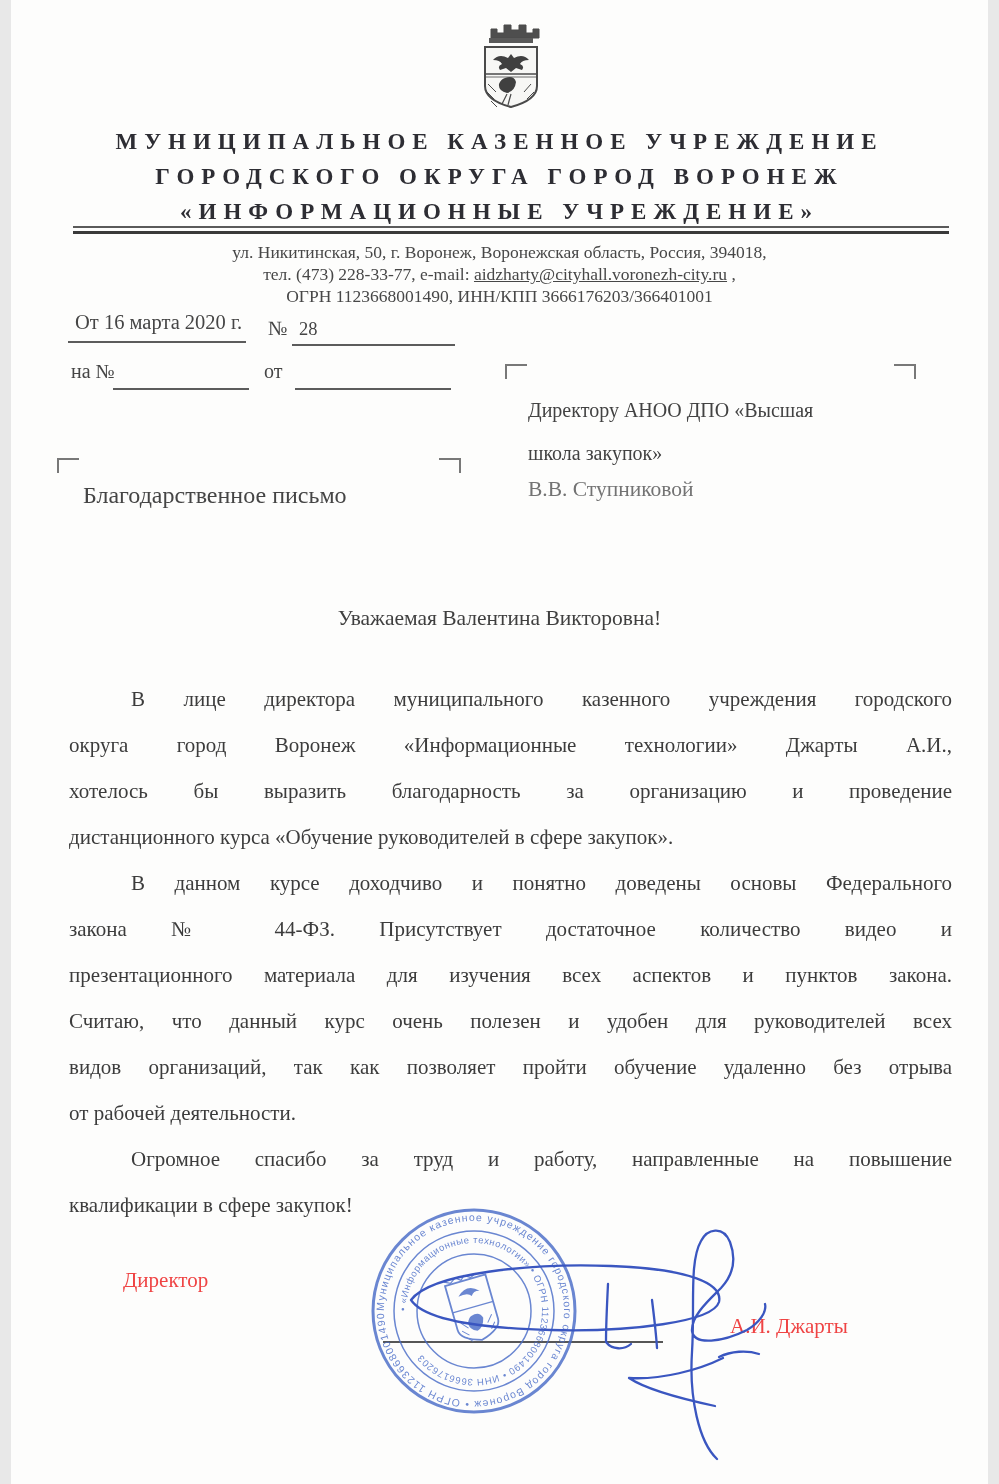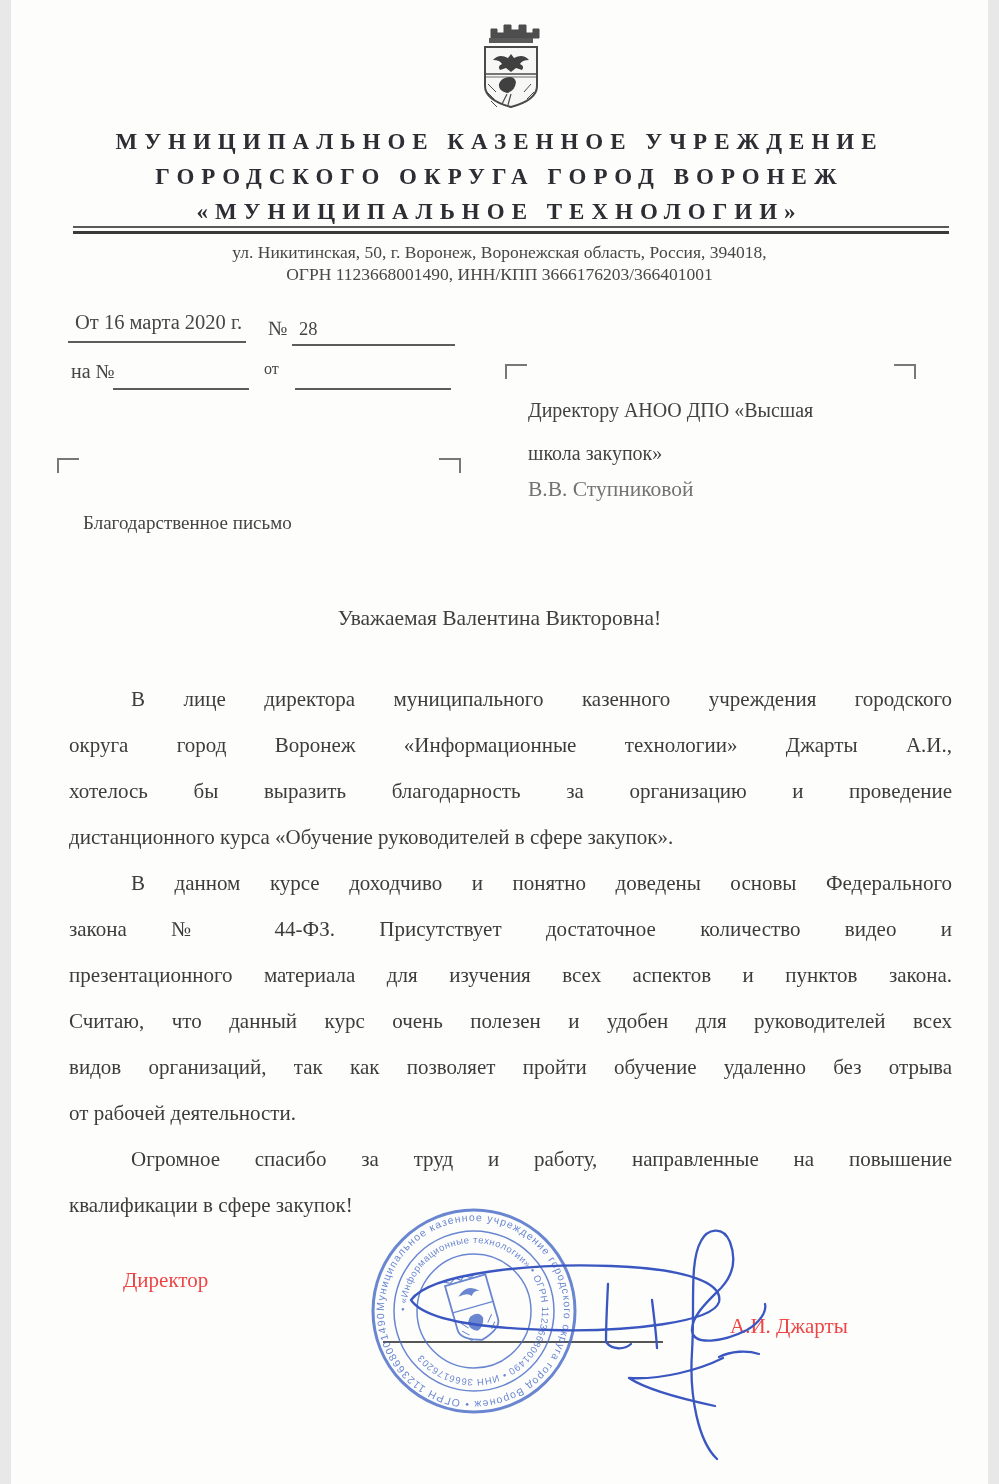--- a/index.html
+++ b/index.html
@@ -37,21 +37,21 @@
   
   .bracket { position: absolute; width: 20px; height: 13px; }
   .b-tl { border-left: 2px solid #787878; border-top: 2px solid #787878; }
   .b-tr { border-right: 2px solid #787878; border-top: 2px solid #787878; }
 
   .addressee {
     position: absolute; left: 517px; top: 389px; width: 400px;
     font-size: 20px; line-height: 43px; color: #424242;
   }
   .addressee-name { position: absolute; left: 517px; top: 477px; font-size: 21.5px; color: #737373; }
-  .subject { position: absolute; left: 72px; top: 482px; font-size: 19px; color: #454545; margin-top: 30px; }
+  .subject { position: absolute; left: 72px; top: 482px; font-size: 24px; color: #454545; }
 
   .salutation {
     position: absolute; top: 606px; left: 0; width: 100%;
     text-align: center; font-size: 21.5px; color: #3f3f3f;
   }
 
   
   .body-text { position: absolute; left: 58px; top: 676px; width: 883px; font-size: 21px; color: #3c3c3c; }
   .bline { height: 46px; line-height: 46px; text-align: justify; text-align-last: justify; white-space: nowrap; }
   .bline.first { text-indent: 62px; }
@@ -85,40 +85,41 @@
       <path d="M37,70 l8,8 M36,78 l7,7 M40,87 l6,6 M80,70 l-7,8 M83,78 l-7,7" stroke-width="1"></path>
 
       <path d="M54,64 q9,-3 11,4 q-1,9 -9,11 q-9,-2 -8,-9 q2,-5 6,-6 z" fill="#404040" stroke="none"></path>
       <path d="M56,80 q-3,6 -5,10 M60,80 q-2,7 -3,11" stroke-width="1.2"></path>
     </g>
   </svg>
 
   <div class="org-name">
     <div class="org-line">МУНИЦИПАЛЬНОЕ КАЗЕННОЕ УЧРЕЖДЕНИЕ</div>
     <div class="org-line">ГОРОДСКОГО ОКРУГА ГОРОД ВОРОНЕЖ</div>
-    <div class="org-line">«МУНИЦИПАЛЬНОЕ ТЕХНОЛОГИИ»</div>
+    <div class="org-line">«ИНФОРМАЦИОННЫЕ УЧРЕЖДЕНИЕ»</div>
   </div>
 
   <div class="rule-thin"></div>
   <div class="rule-thick"></div>
 
   <div class="address-block">
     <div>ул. Никитинская, 50, г. Воронеж, Воронежская область, Россия, 394018,</div>
+    <div><span>тел. (473) 228-33-77, e-mail: </span><span class="email">aidzharty@cityhall.voronezh-city.ru</span><span> ,</span></div>
     <div>ОГРН 1123668001490, ИНН/КПП 3666176203/366401001</div>
   </div>
 
   <span class="ref" style="left:64px; top:311px;">От 16 марта 2020 г.</span>
   <div class="u-line" style="left:57px; top:341px; width:178px;"></div>
   <span class="ref" style="left:257px; top:317px;">№</span>
   <span class="ref" style="left:288px; top:319px; font-size:18.5px;">28</span>
   <div class="u-line" style="left:281px; top:344px; width:163px;"></div>
 
   <span class="ref" style="left:60px; top:360px; font-size:20px;">на №</span>
   <div class="u-line" style="left:102px; top:388px; width:136px;"></div>
-  <span class="ref" style="left:253px; top:360px; font-size:16px;text-align:center;">от</span>
+  <span class="ref" style="left:253px; top:360px; font-size:20px;text-align:center;">от</span>
   <div class="u-line" style="left:284px; top:388px; width:156px;"></div>
 
   <div class="bracket b-tl" style="left:494px; top:364px;"></div>
   <div class="bracket b-tr" style="left:883px; top:364px;"></div>
   <div class="bracket b-tl" style="left:46px;  top:458px;"></div>
   <div class="bracket b-tr" style="left:428px; top:458px;"></div>
 
   <div class="addressee">
     <div>Директору АНОО ДПО «Высшая</div>
     <div>школа закупок»</div>

